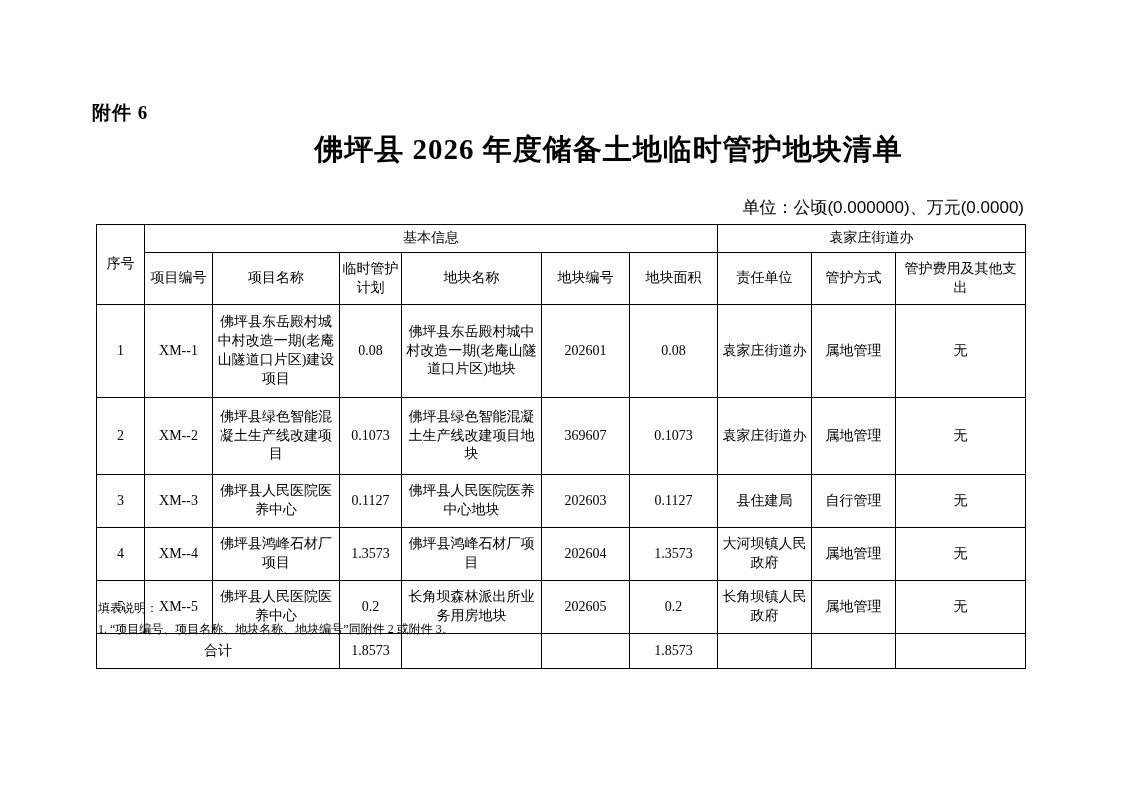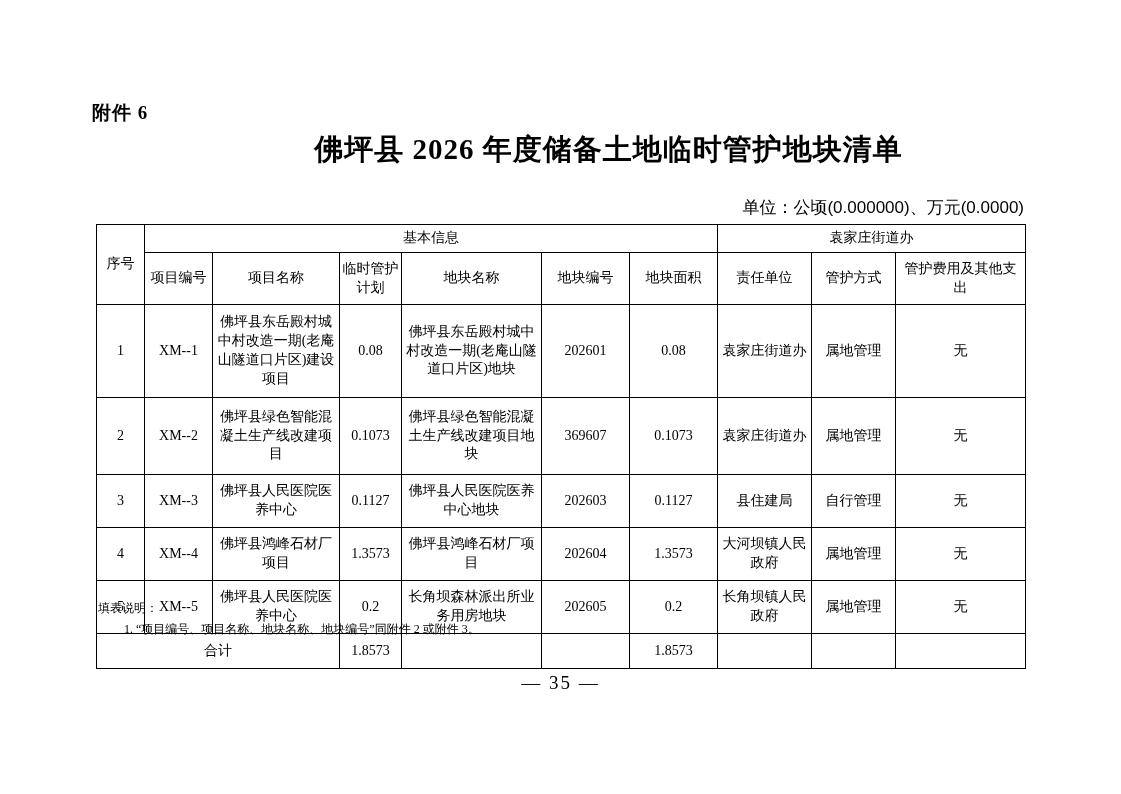--- a/index.html
+++ b/index.html
@@ -93,21 +93,20 @@
     left: 98px;
     top: 598px;
     font-size: 12px;
     font-family: "Liberation Serif", "DejaVu Serif", serif;
     line-height: 1.75;
   }
   .notes .note-line {
     white-space: nowrap;
   }
   .notes .indent {
-    padding-left: 26px;
   }
   .page-number {
     position: absolute;
     left: 0;
     top: 672px;
     width: 1121px;
     text-align: center;
     font-size: 19px;
     font-family: "Liberation Serif", "DejaVu Serif", serif;
     letter-spacing: 2px;
@@ -227,15 +226,14 @@
         <td></td>
       </tr>
     </tbody>
   </table>
 
   <div class="notes">
     <div class="note-line">填表说明：</div>
     <div class="note-line indent">1. “项目编号、项目名称、地块名称、地块编号”同附件 2 或附件 3。</div>
   </div>
 
-  <div class="page-number">— 35 —</div>
 
 </div>
 
 </body></html>

